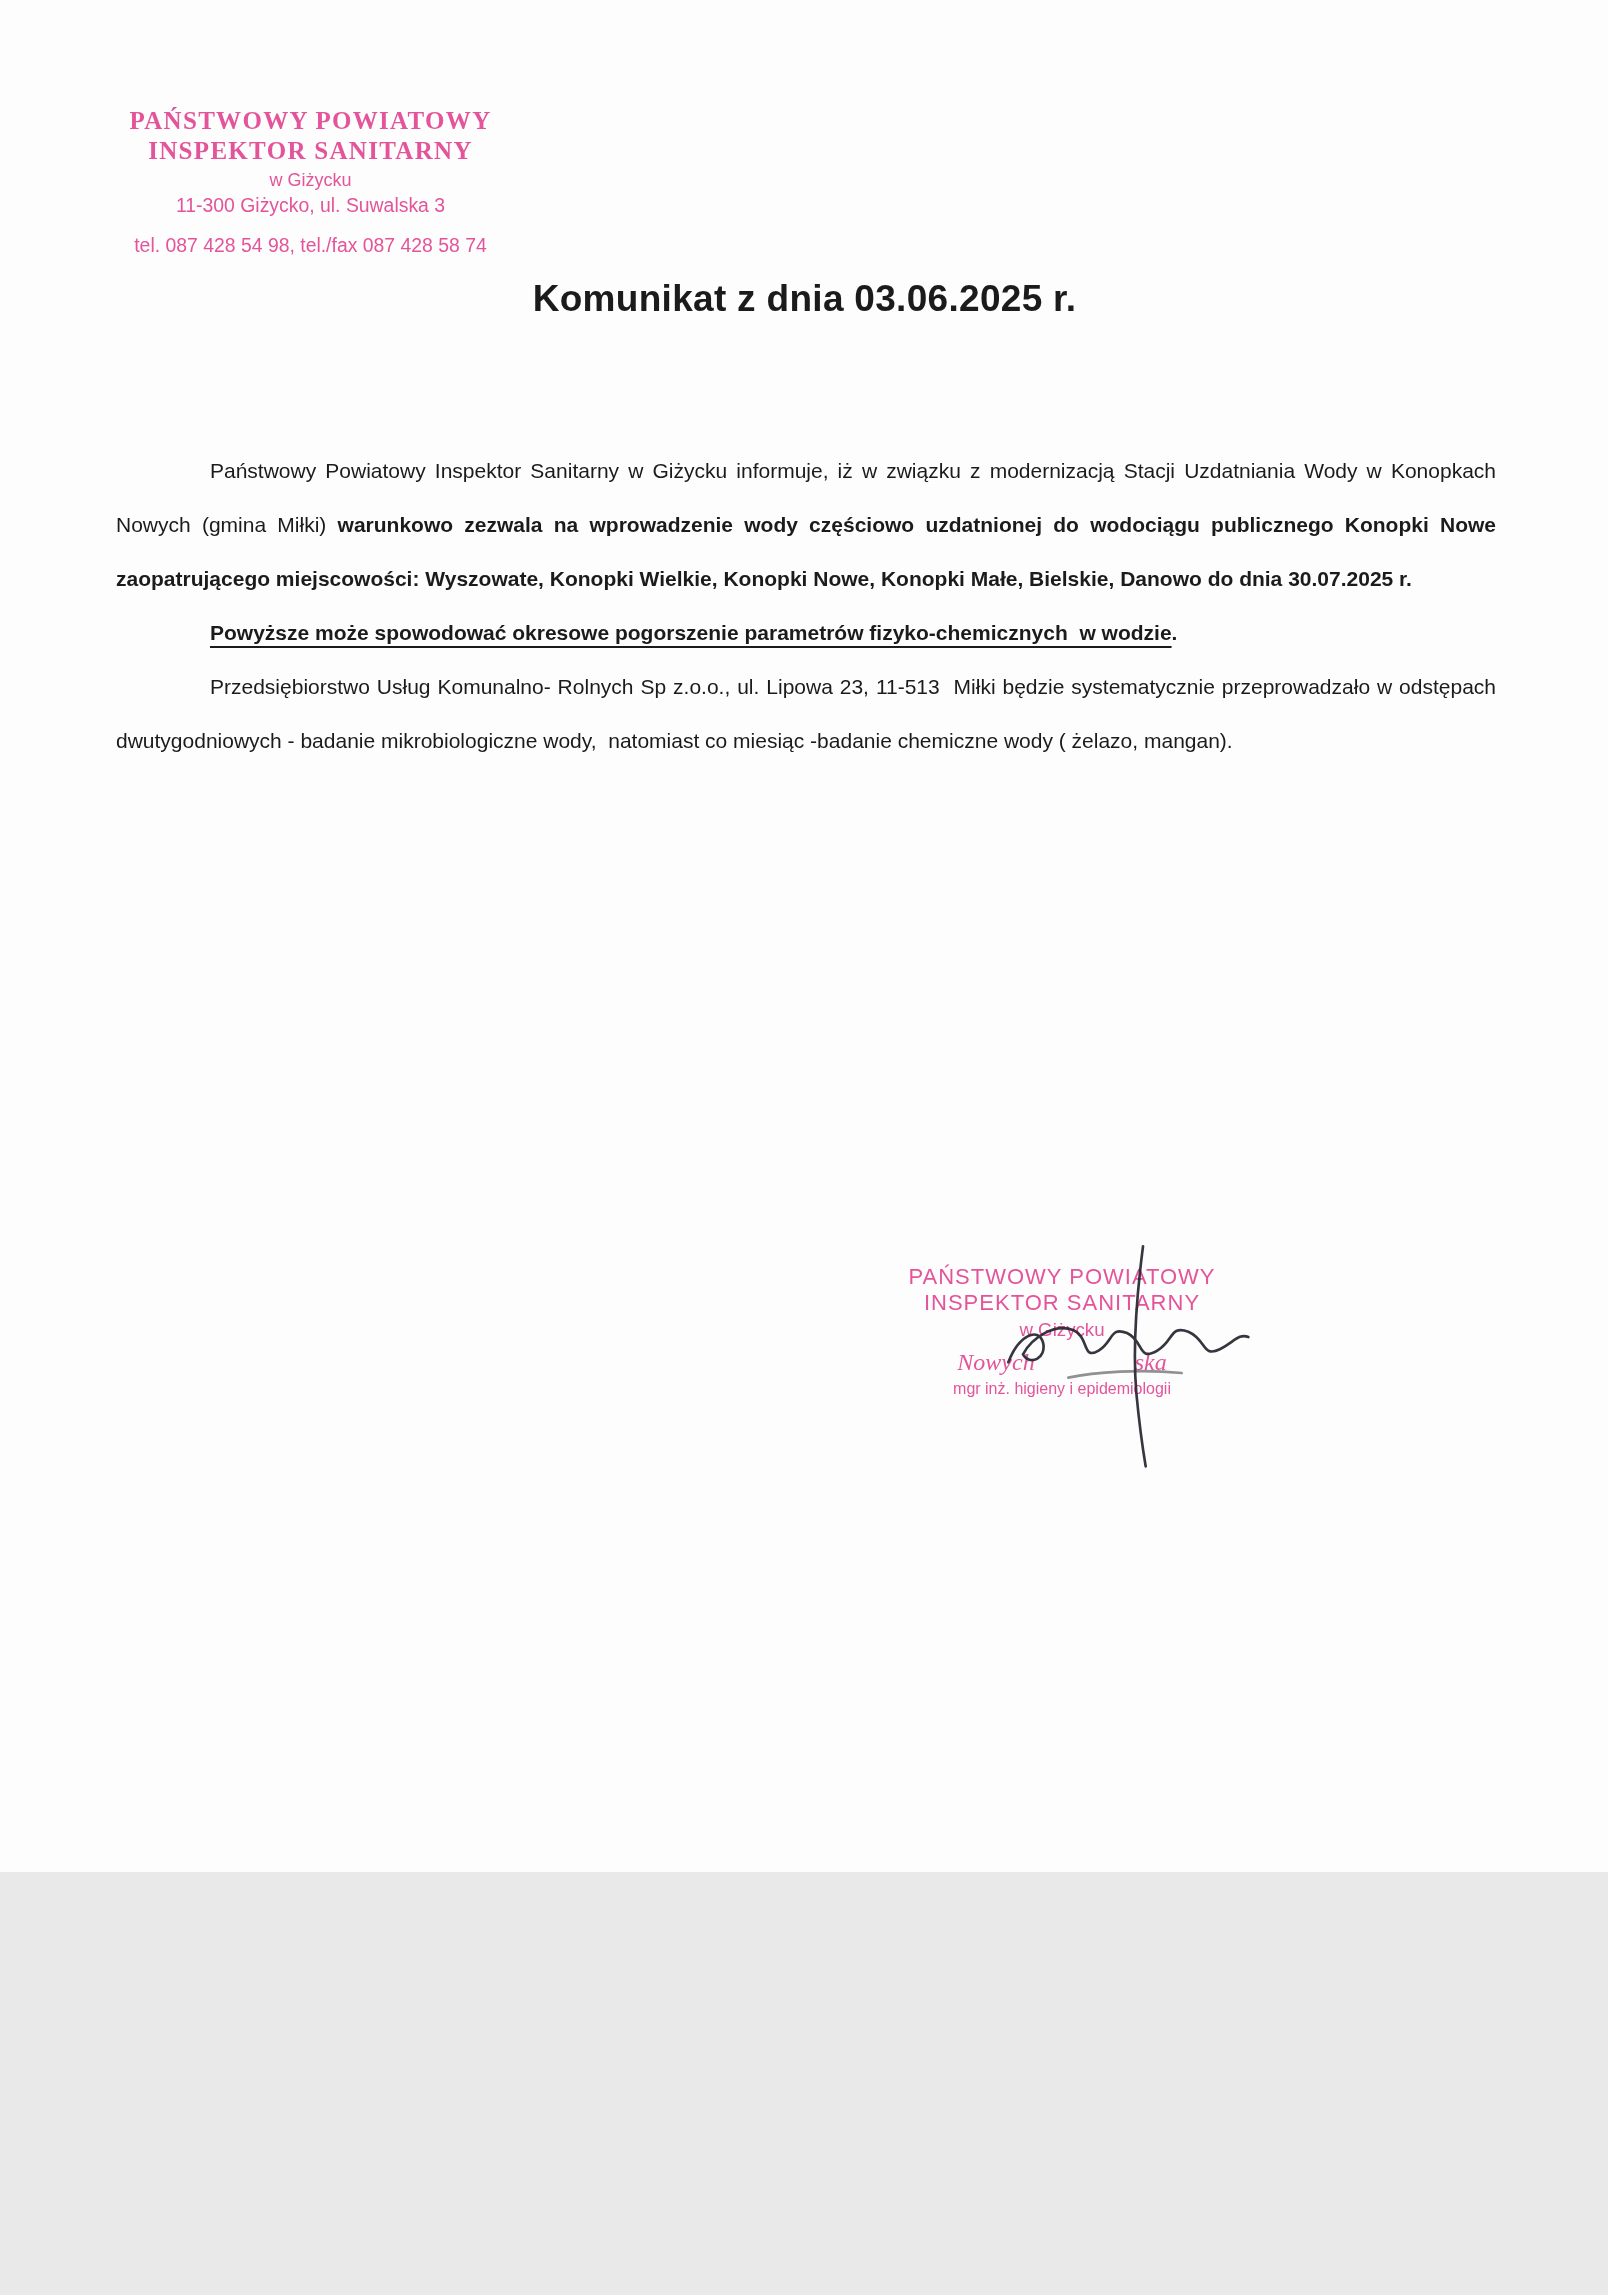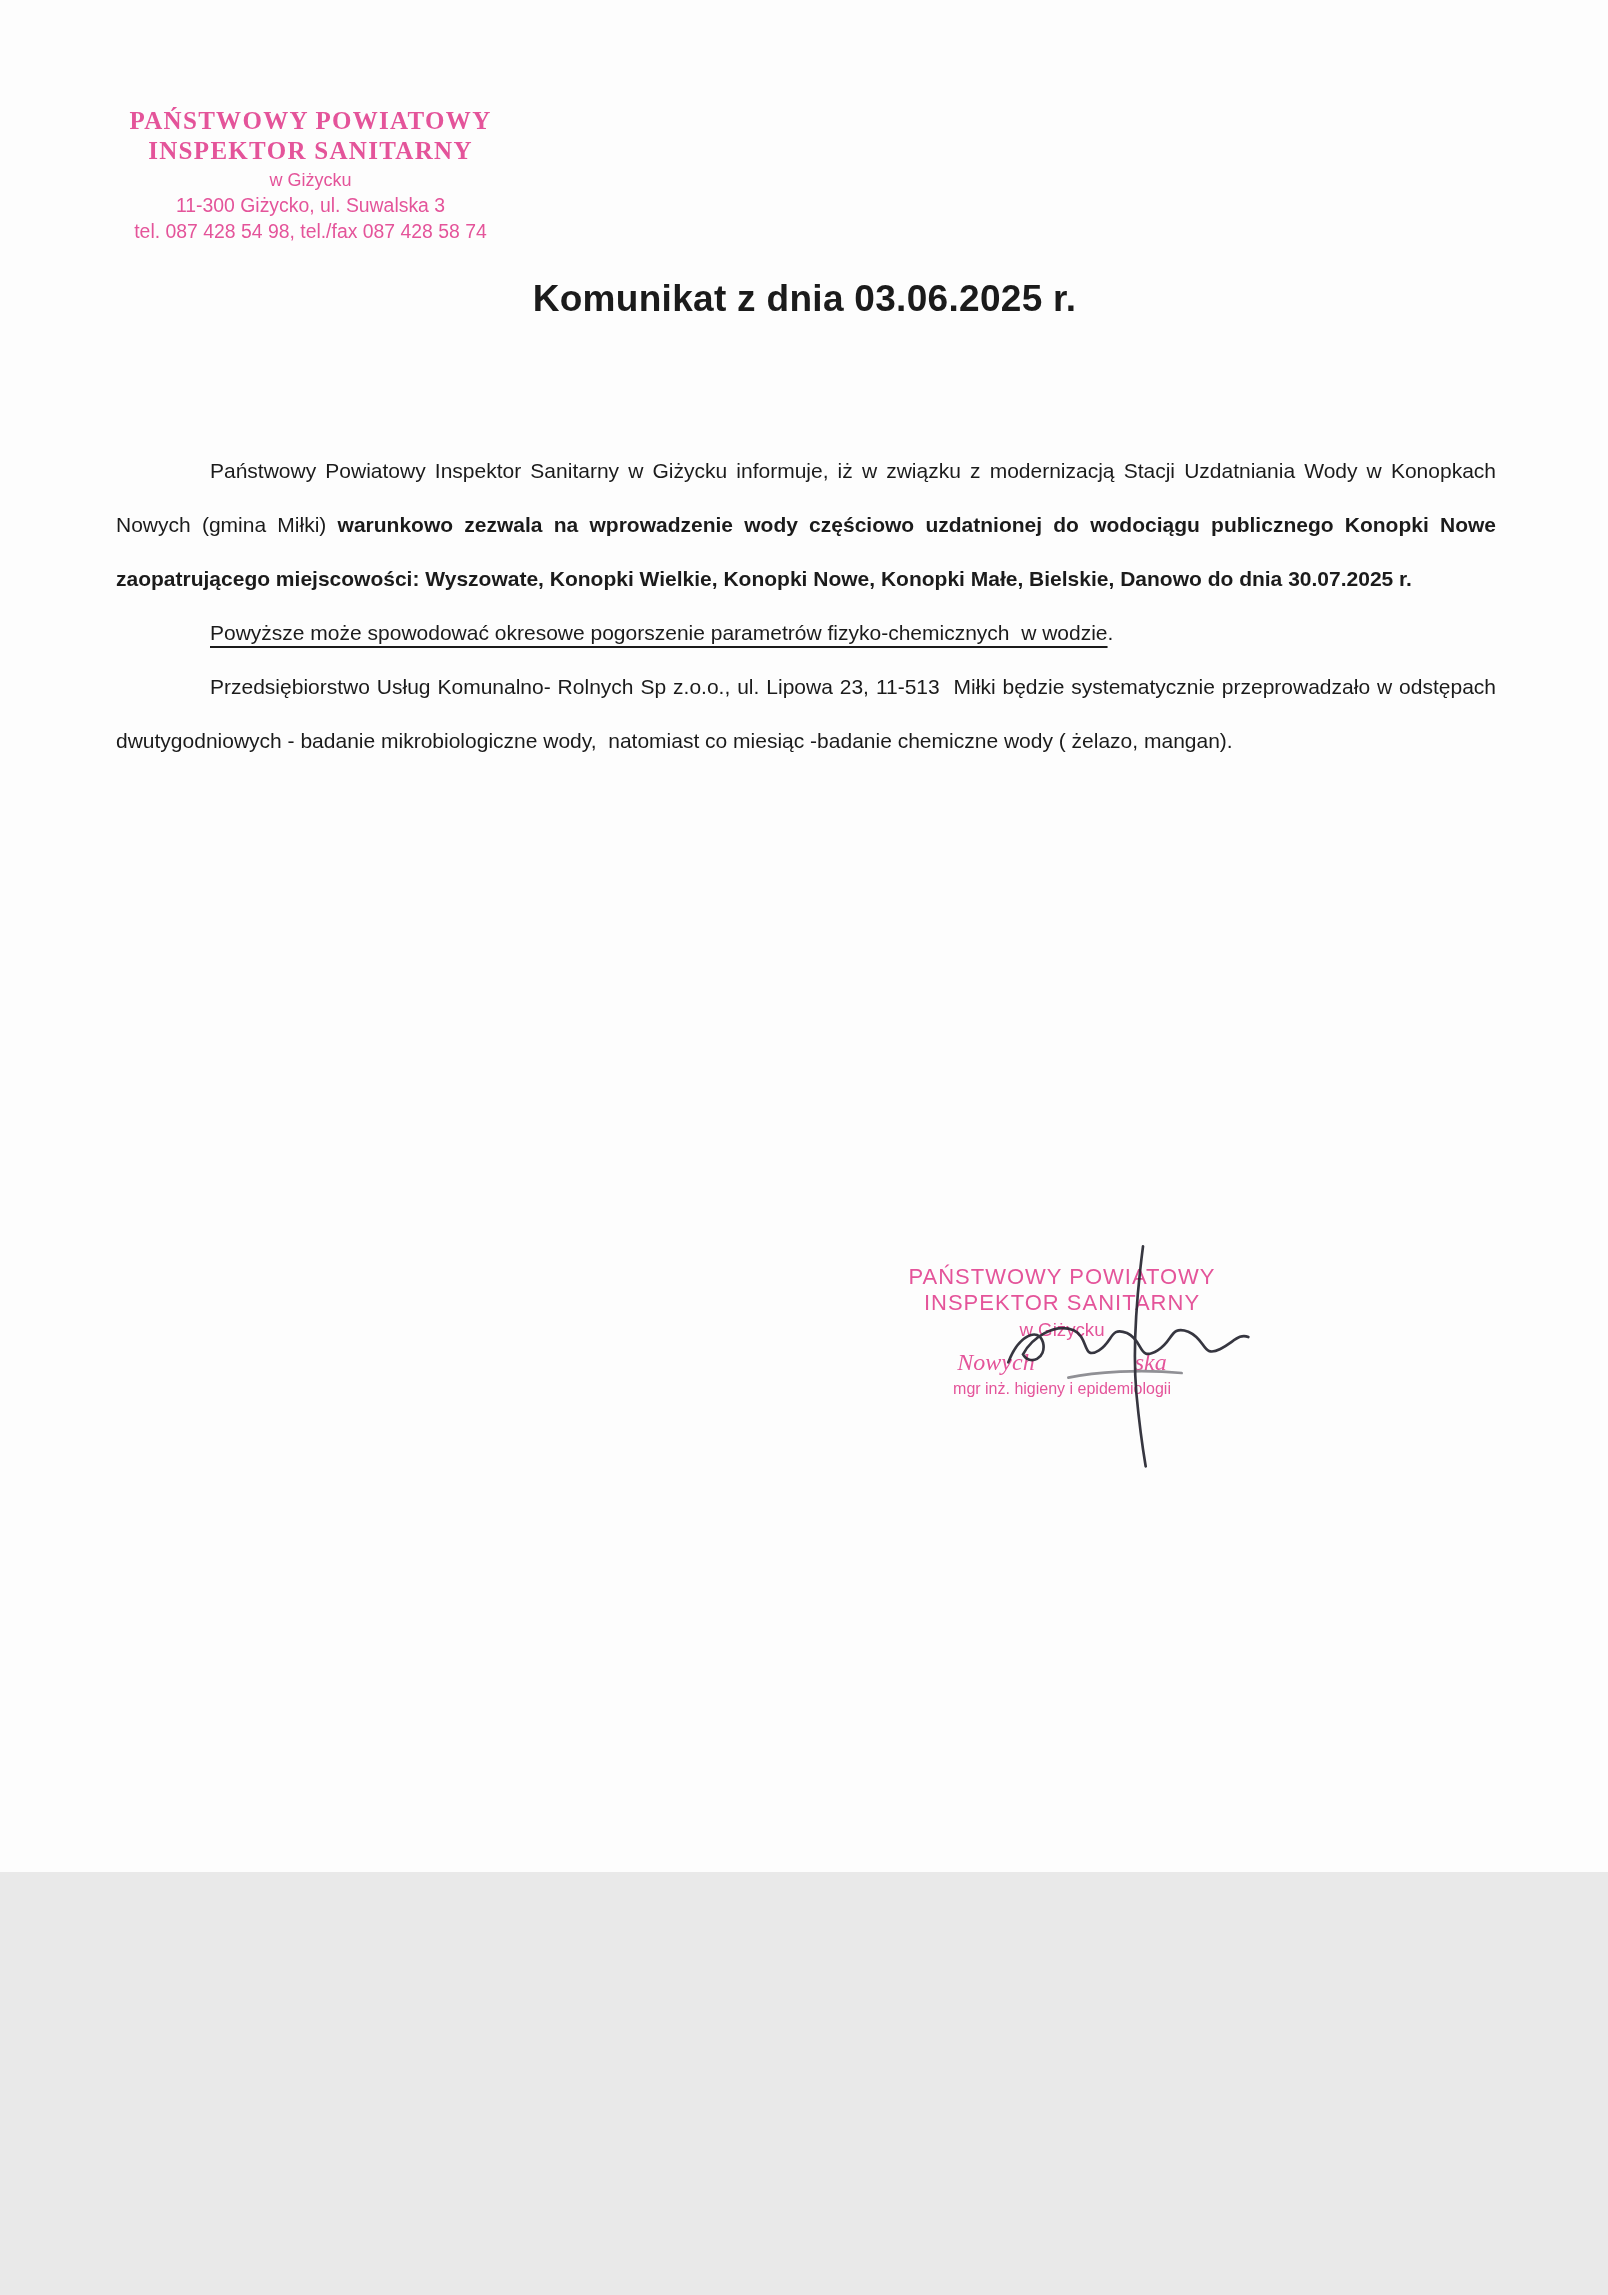--- a/index.html
+++ b/index.html
@@ -25,21 +25,21 @@
     line-height: 1.18;
   }
   .hs-serif {
     font-family: "Liberation Serif", serif;
     font-weight: bold;
     font-size: 25px;
     letter-spacing: 1.3px;
   }
   .hs-small  { font-size: 18px; margin-top: 4.7px; }
   .hs-addr   { font-size: 19.4px; margin-top: 3.3px; }
-  .hs-phone  { font-size: 19.4px; margin-top: 3px; }
+  .hs-phone  { font-size: 19.4px; margin-top: 17px; }
 
   
   .doc-title {
     position: absolute;
     top: 278px;
     left: 0;
     width: 100%;
     text-align: center;
     font-size: 37px;
     font-weight: bold;
@@ -51,21 +51,21 @@
     position: absolute;
     top: 444px;
     left: 116px;
     width: 1380px;
     font-size: 21px;
     line-height: 54px;
     text-align: justify;
   }
   .body-text p { margin: 0; text-indent: 94px; }
   .bold { font-weight: bold; }
-  .para-2 { font-weight: normal; }
+  .para-2 { font-weight: bold; }
   .underlined {
     text-decoration: underline;
     text-decoration-thickness: 2px;
     text-underline-offset: 6px;
   }
 
   
   .footer-stamp {
     position: absolute;
     top: 1264px;

